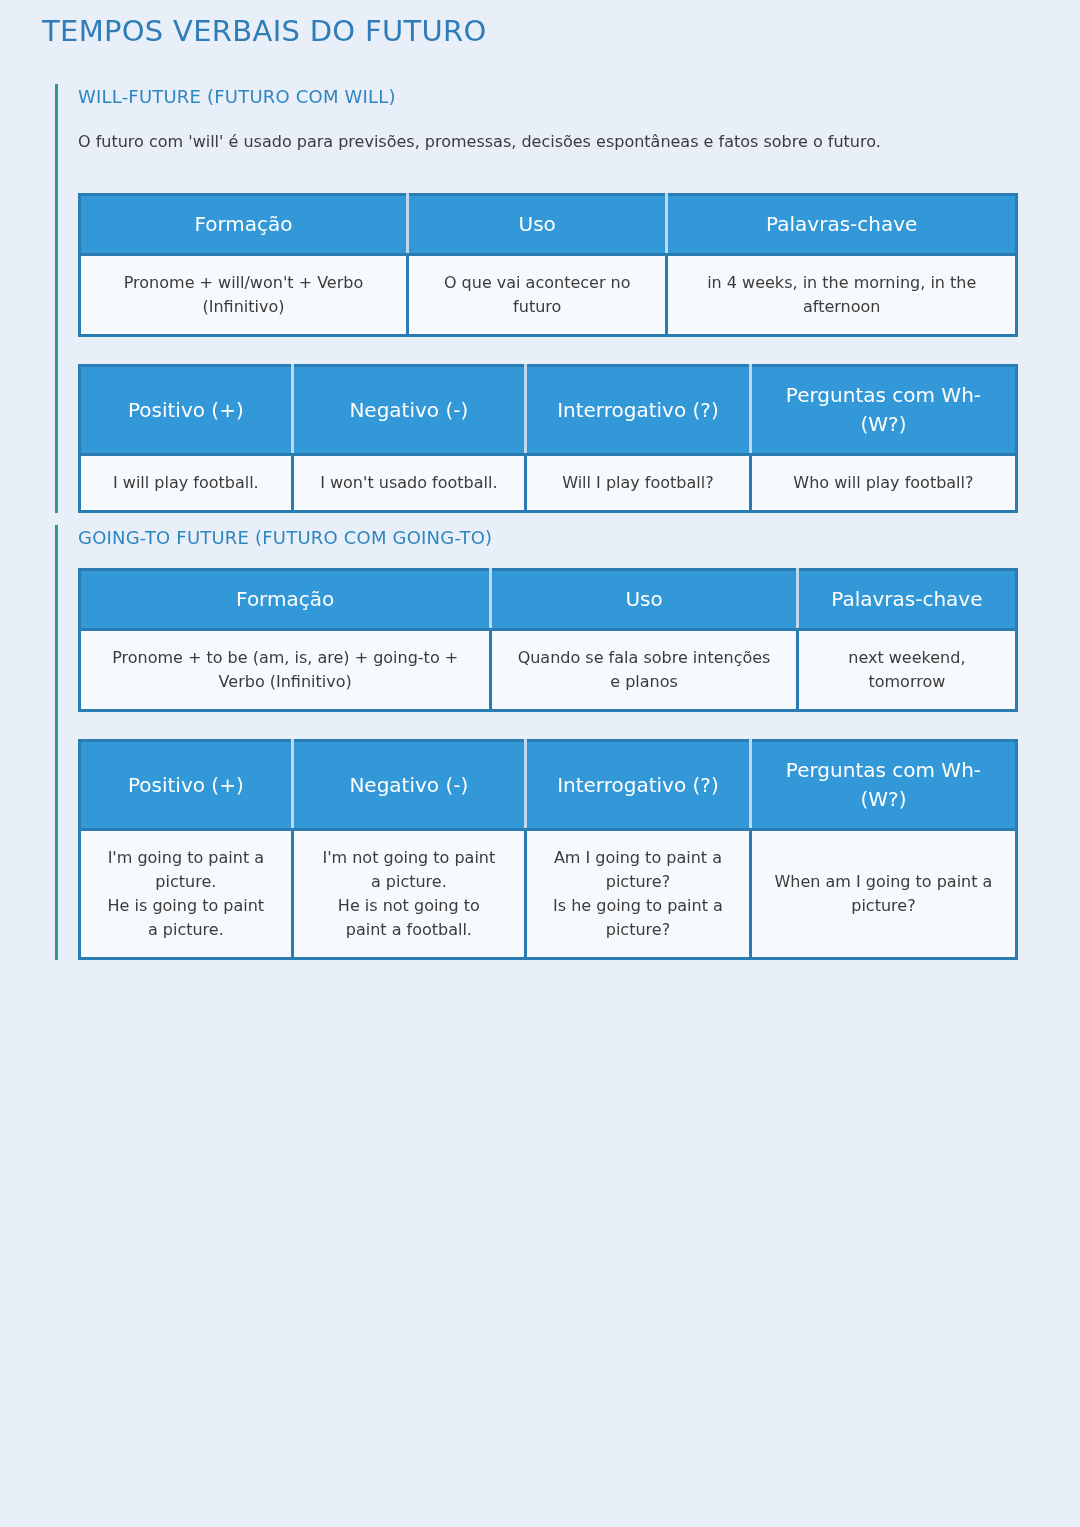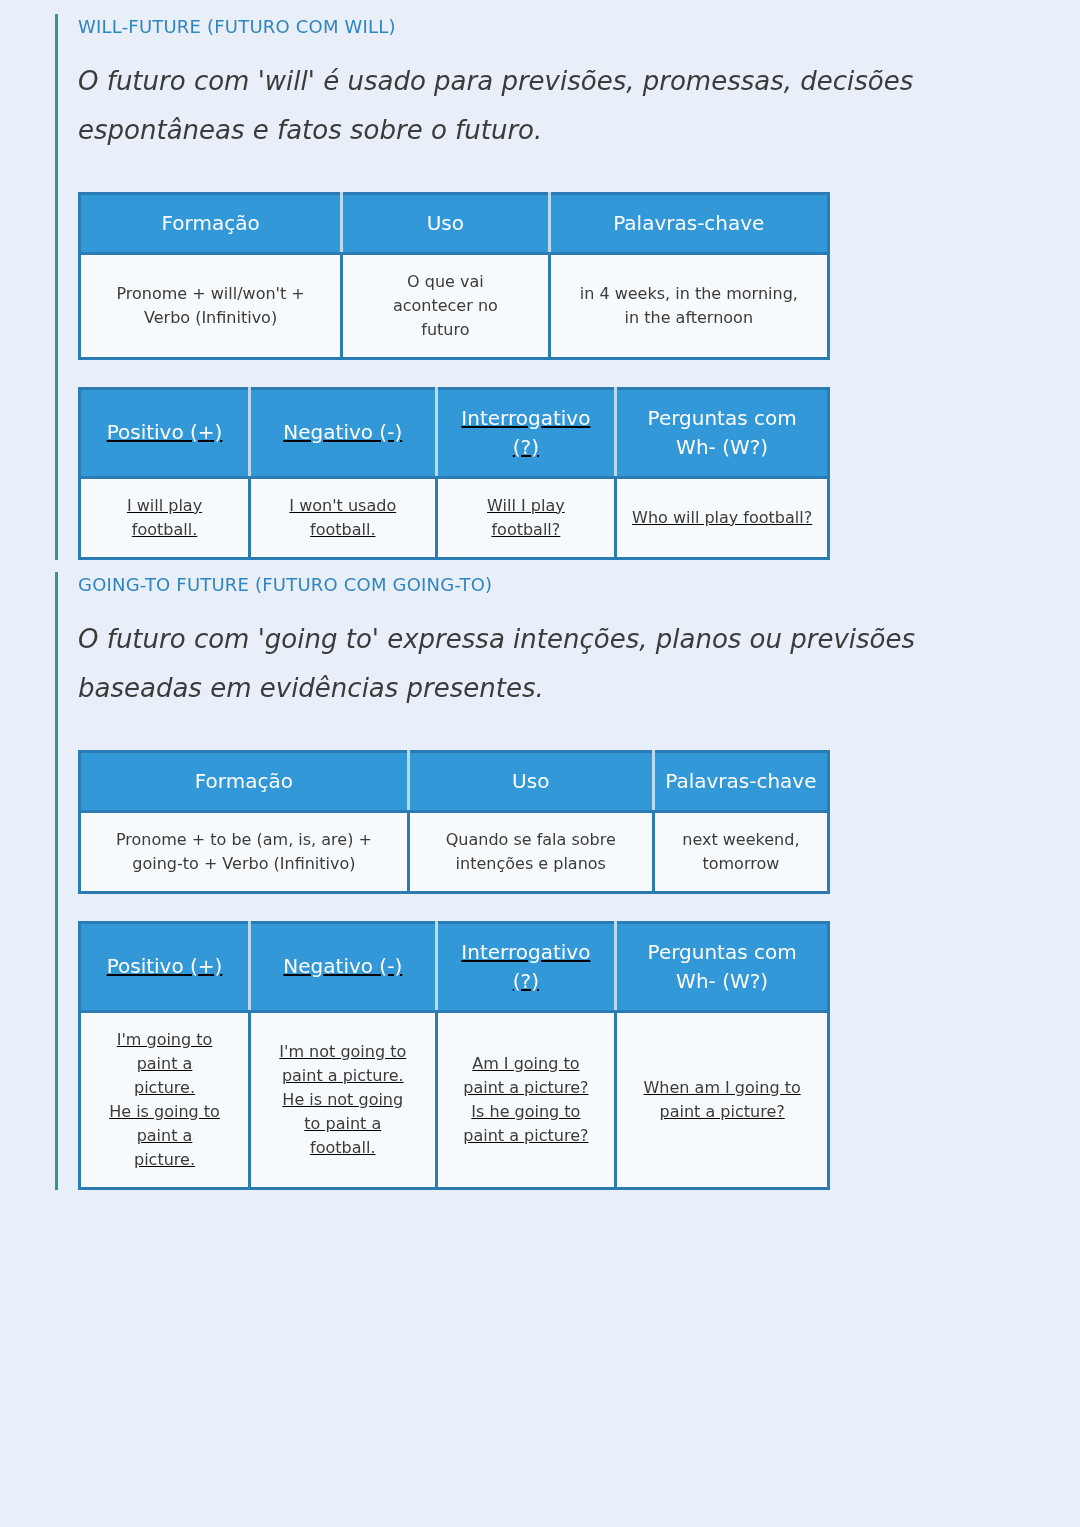--- a/index.html
+++ b/index.html
@@ -30,34 +30,33 @@
     margin: 0 0 20px 0;
     padding-top: 2px;
     font-size: 18px;
     font-weight: 500;
     letter-spacing: 0.2px;
     color: var(--heading-color, #2e86c1);
   }
   p.desc {
     margin: 0 0 36px 0;
     max-width: 912px;
-    font-size: 26px;
+    font-size: 16px;
     line-height: 1.9;
     color: var(--text-color, #3b3b3b);
-    font-style: italic;
   }
 
   table {
-    width: 752px;
+    width: 940px;
     table-layout: fixed;
     border-collapse: collapse;
     border: 3px solid var(--table-border, #2b7cb3);
     margin: 0 0 27px 0;
   }
-  table:last-child { margin-bottom: 8px; text-decoration: underline; }
+  table:last-child { margin-bottom: 8px; }
   th {
     background: var(--header-bg, #3398d8);
     color: #ffffff;
     font-weight: 400;
     font-size: 20px;
     line-height: 1.45;
     text-align: center;
     vertical-align: middle;
     padding: 14px 10px;
     border-left: 3px solid var(--header-divider, #bdd9ec);
@@ -83,20 +82,21 @@
   table.ov2 col.a { width: 43.9%; } table.ov2 col.b { width: 32.7%; } table.ov2 col.c { width: 23.4%; }
   
   table.forms col.a { width: 22.7%; } table.forms col.b { width: 24.9%; }
   table.forms col.c { width: 24.0%; } table.forms col.d { width: 28.4%; }
 </style>
 </head>
 <body>
 
 <div class="page">
 
+  <h1 class="title">TEMPOS VERBAIS DO FUTURO</h1>
 
   <section class="block">
     <h2 class="section-heading">WILL-FUTURE (FUTURO COM WILL)</h2>
     <p class="desc">O futuro com 'will' é usado para previsões, promessas, decisões espontâneas e fatos sobre o futuro.</p>
 
     <table class="ov1">
       <colgroup>
           <col class="a">
           <col class="b">
           <col class="c">
@@ -152,21 +152,20 @@
           <td>
               <div>Who will play football?</div>
             </td>
         </tr>
       </tbody>
     </table>
   </section>
 
   <section class="block">
     <h2 class="section-heading">GOING-TO FUTURE (FUTURO COM GOING-TO)</h2>
-    <p class="desc">O futuro com 'going to' expressa intenções, planos ou previsões baseadas em evidências presentes.</p>
 
     <table class="ov2">
       <colgroup>
           <col class="a">
           <col class="b">
           <col class="c">
         </colgroup>
       <thead>
         <tr>
           <th><span>Formação</span></th>

